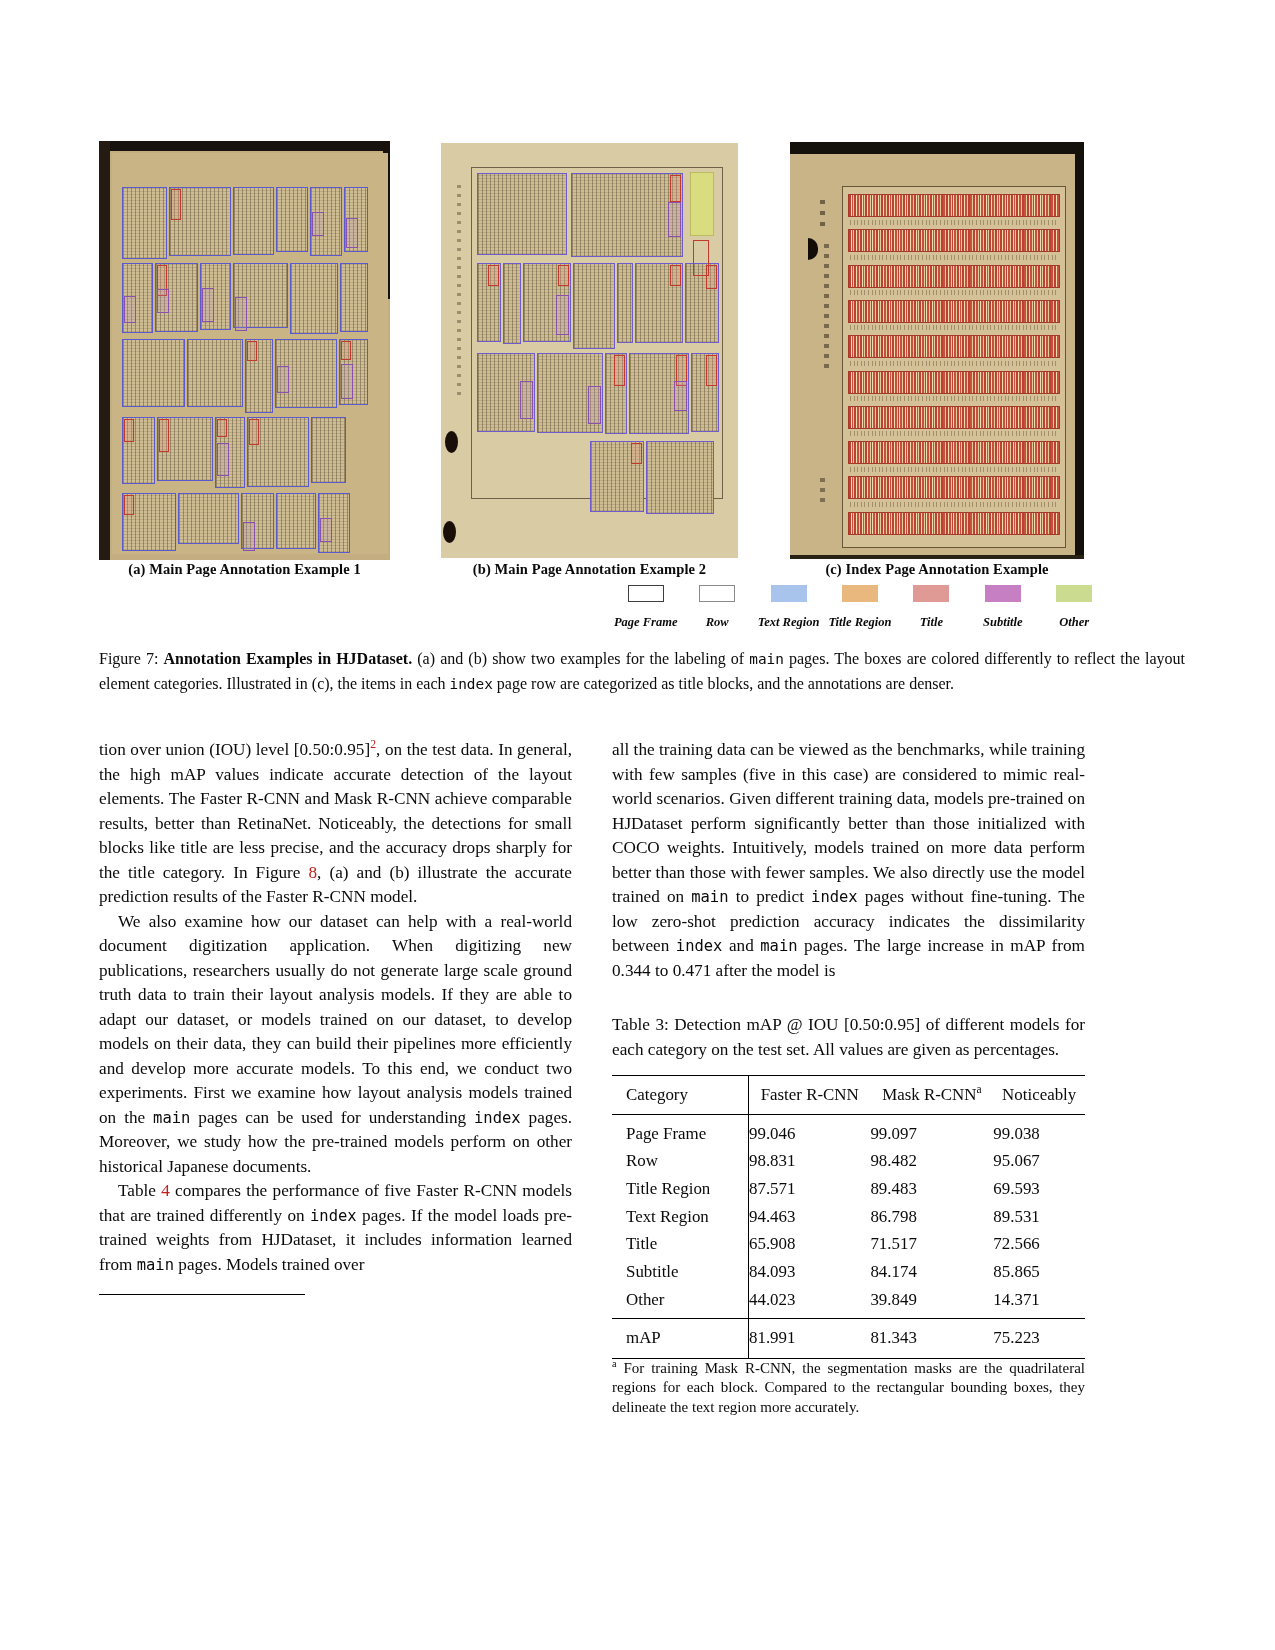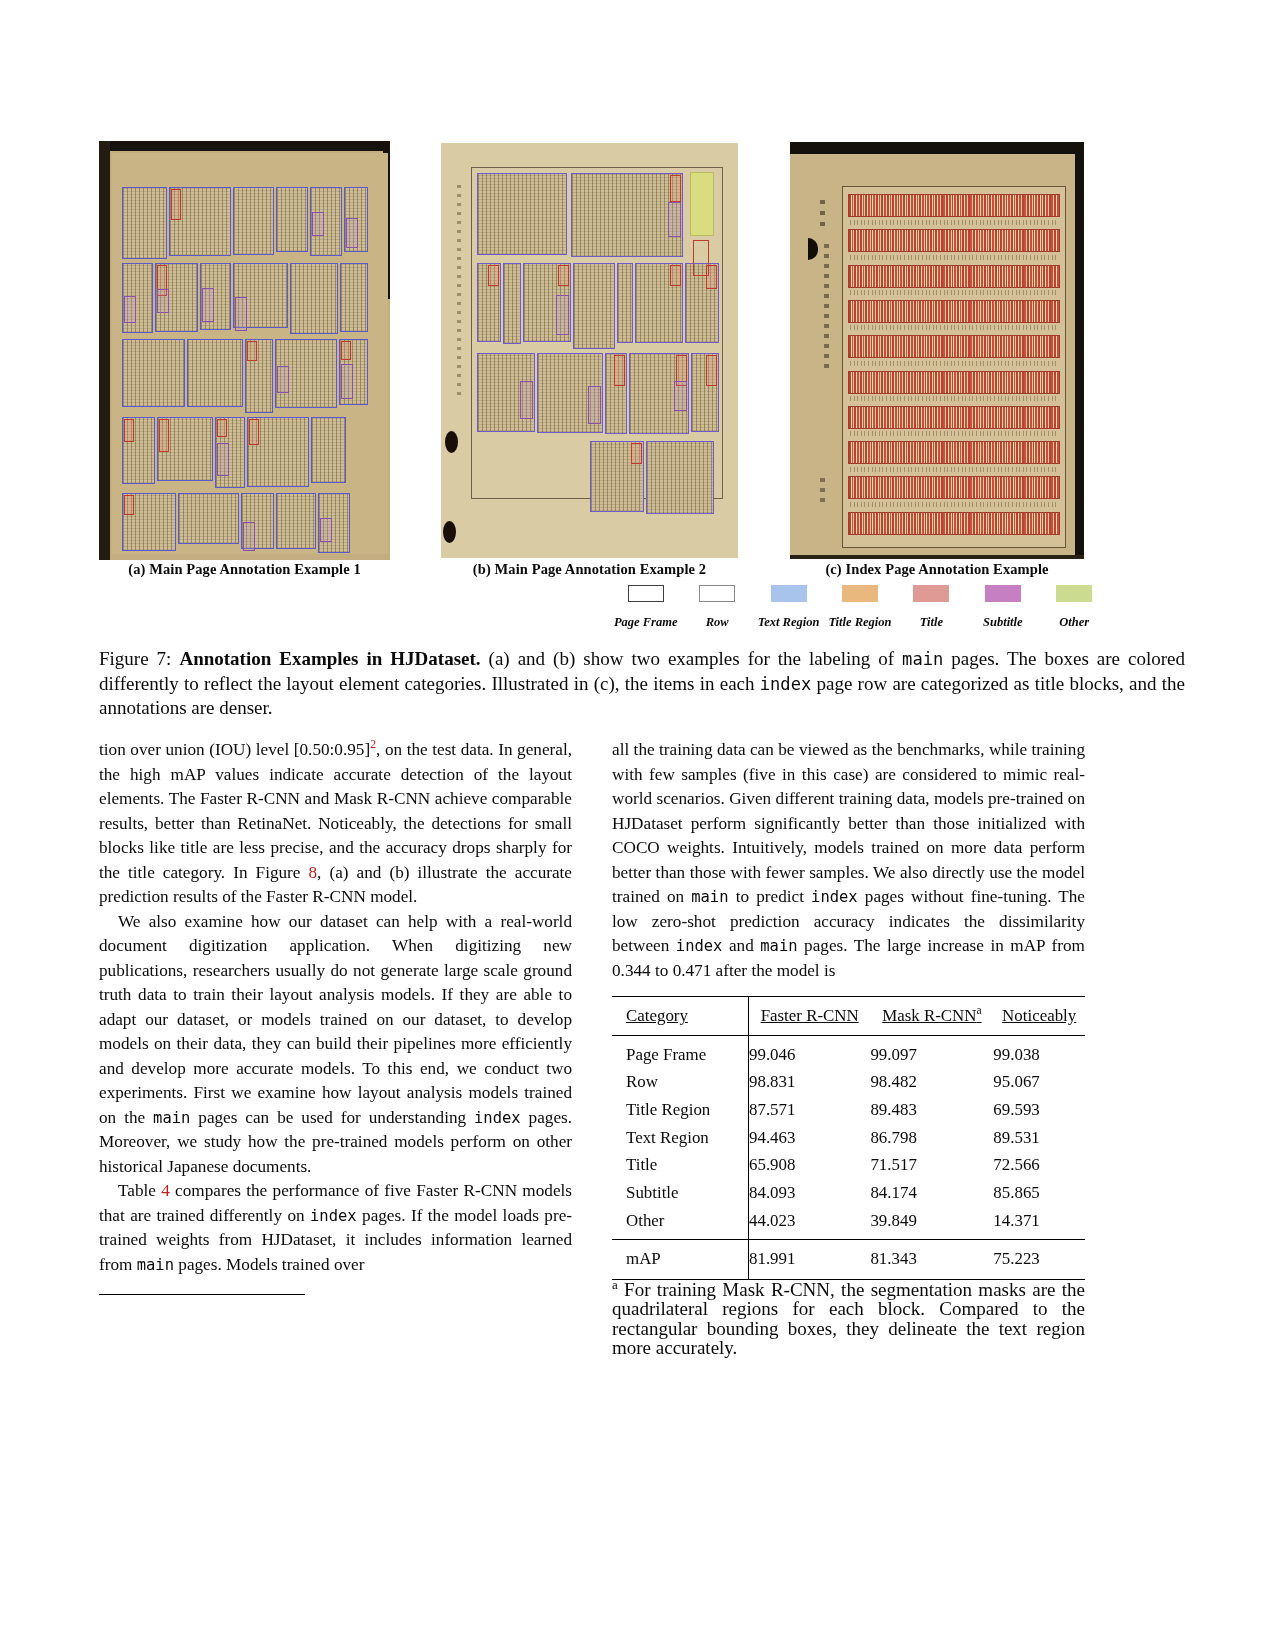--- a/index.html
+++ b/index.html
@@ -17,21 +17,21 @@
   #subcap-b{left:437px;width:297px;}
   #subcap-c{left:786px;width:294px;}
 
   
   .legend{position:absolute;left:606px;top:585px;width:500px;display:flex;}
   .legend-item{flex:1;display:flex;flex-direction:column;align-items:center;}
   .legend-swatch{width:36px;height:17px;box-sizing:border-box;}
   .legend-label{margin-top:13px;font-size:12.5px;font-weight:700;font-style:italic;white-space:nowrap;}
 
   
-  .figcap{position:absolute;left:95px;top:647px;width:1086px;font-size:19px;line-height:24.6px;text-align:justify;}
+  .figcap{position:absolute;left:95px;top:647px;width:1086px;font-size:16px;line-height:24.6px;text-align:justify;}
 
   
   .col{position:absolute;top:738px;width:473px;font-size:17.2px;line-height:24.5px;text-align:justify;}
   #col-left{left:95px;}
   #col-right{left:608px;}
   .col p{margin:0;}
   p.indent{text-indent:19px;}
   h2.sec{font-size:18.6px;margin:21px 0 17px 0;font-weight:700;}
 
   .seg-b{font-weight:700;}
@@ -41,27 +41,27 @@
   .seg-sup{vertical-align:super;font-size:0.68em;line-height:0;}
   .seg-supref{vertical-align:super;font-size:0.68em;line-height:0;color:#c0201c;}
 
   .footnote-rule{width:206px;border:0;border-top:1.3px solid #000;margin:17px 0 7px 0;}
   .footnote{font-size:13.9px;line-height:19.5px;text-align:justify;}
 
   
   .tablecap{margin-top:30px !important;}
   table.paper{width:100%;border-collapse:collapse;margin-top:13px;font-size:16.9px;
               border-top:1.8px solid #000;border-bottom:1.8px solid #000;}
-  table.paper th{font-weight:400;padding:7px 0 6px 0;border-bottom:1.3px solid #000;text-align:center;text-decoration:underline;}
+  table.paper th{font-weight:400;padding:7px 0 6px 0;border-bottom:1.3px solid #000;text-align:center;}
   table.paper td{padding:1.6px 0;text-align:left;}
   table.paper .cat{text-align:left;padding-left:14px;width:122px;border-right:1.3px solid #000;}
   table.paper tbody tr:first-child td{padding-top:7px;}
   table.paper tbody tr:nth-child(7) td{padding-bottom:6px;}
   table.paper tr.maprow td{border-top:1.3px solid #000;padding-top:7px;padding-bottom:7px;}
-  .tfoot-note{font-size:19px;line-height:19.5px;margin-top:7px;text-align:justify;}
+  .tfoot-note{font-size:15px;line-height:19.5px;margin-top:7px;text-align:justify;}
 </style>
 </head>
 <body>
 
 <div class="page">
 
   <div id="fig-a" class="fig">
       <div style="position: absolute; left: 0px; top: 0px; width: 100%; height: 10px; background: rgb(23, 18, 13);"></div>
       <div style="position: absolute; left: 0px; top: 0px; width: 11px; height: 100%; background: rgb(36, 28, 18);"></div>
       <div style="position: absolute; right: 0px; top: 8px; width: 7px; height: 150px; background: rgb(23, 18, 13);"></div>
@@ -252,20 +252,21 @@
 
   <div id="col-left" class="col">
     <p><span>tion over union (IOU) level [0.50:0.95]</span><span class="seg-supref">2</span><span>, on the test data. In general, the high mAP values indicate accurate detection of the layout elements. The Faster R-CNN and Mask R-CNN achieve comparable results, better than RetinaNet. Noticeably, the detections for small blocks like title are less precise, and the accuracy drops sharply for the title category. In Figure </span><span class="seg-ref">8</span><span>, (a) and (b) illustrate the accurate prediction results of the Faster R-CNN model.</span></p>
     <p class="indent"><span>We also examine how our dataset can help with a real-world document digitization application. When digitizing new publications, researchers usually do not generate large scale ground truth data to train their layout analysis models. If they are able to adapt our dataset, or models trained on our dataset, to develop models on their data, they can build their pipelines more efficiently and develop more accurate models. To this end, we conduct two experiments. First we examine how layout analysis models trained on the </span><span class="seg-mono">main</span><span> pages can be used for understanding </span><span class="seg-mono">index</span><span> pages. Moreover, we study how the pre-trained models perform on other historical Japanese documents.</span></p>
     <p class="indent"><span>Table </span><span class="seg-ref">4</span><span> compares the performance of five Faster R-CNN models that are trained differently on </span><span class="seg-mono">index</span><span> pages. If the model loads pre-trained weights from HJDataset, it includes information learned from </span><span class="seg-mono">main</span><span> pages. Models trained over</span></p>
     <hr class="footnote-rule">
   </div>
 
   <div id="col-right" class="col">
     <p><span>all the training data can be viewed as the benchmarks, while training with few samples (five in this case) are considered to mimic real-world scenarios. Given different training data, models pre-trained on HJDataset perform significantly better than those initialized with COCO weights. Intuitively, models trained on more data perform better than those with fewer samples. We also directly use the model trained on </span><span class="seg-mono">main</span><span> to predict </span><span class="seg-mono">index</span><span> pages without fine-tuning. The low zero-shot prediction accuracy indicates the dissimilarity between </span><span class="seg-mono">index</span><span> and </span><span class="seg-mono">main</span><span> pages. The large increase in mAP from 0.344 to 0.471 after the model is</span></p>
+    <p class="tablecap">Table 3: Detection mAP @ IOU [0.50:0.95] of different models for each category on the test set. All values are given as percentages.</p>
     <table class="paper" id="table3">
       <thead>
           <tr id="t3-head">
             <th class="cat">Category</th>
             <th>Faster R-CNN</th>
             <th>Mask R-CNN<span class="seg-sup">a</span></th>
             <th>Noticeably</th>
           </tr>
         </thead>
       <tbody id="t3-body">

